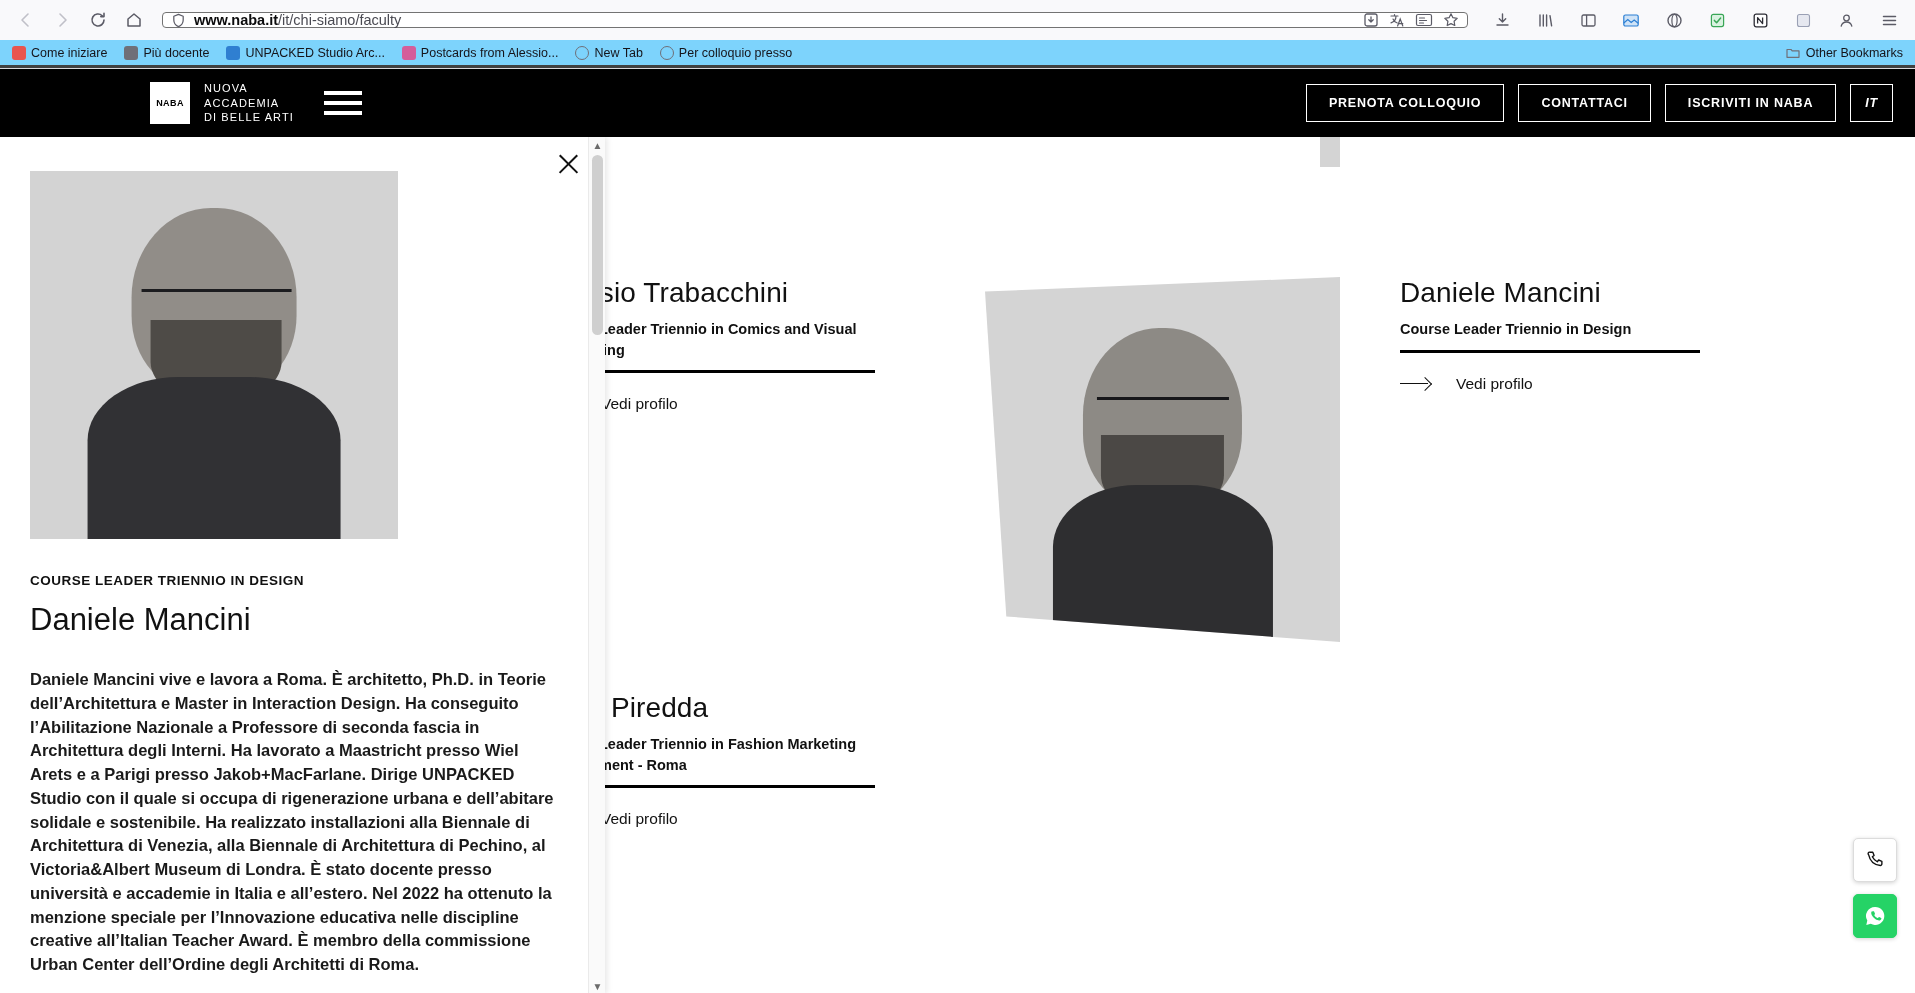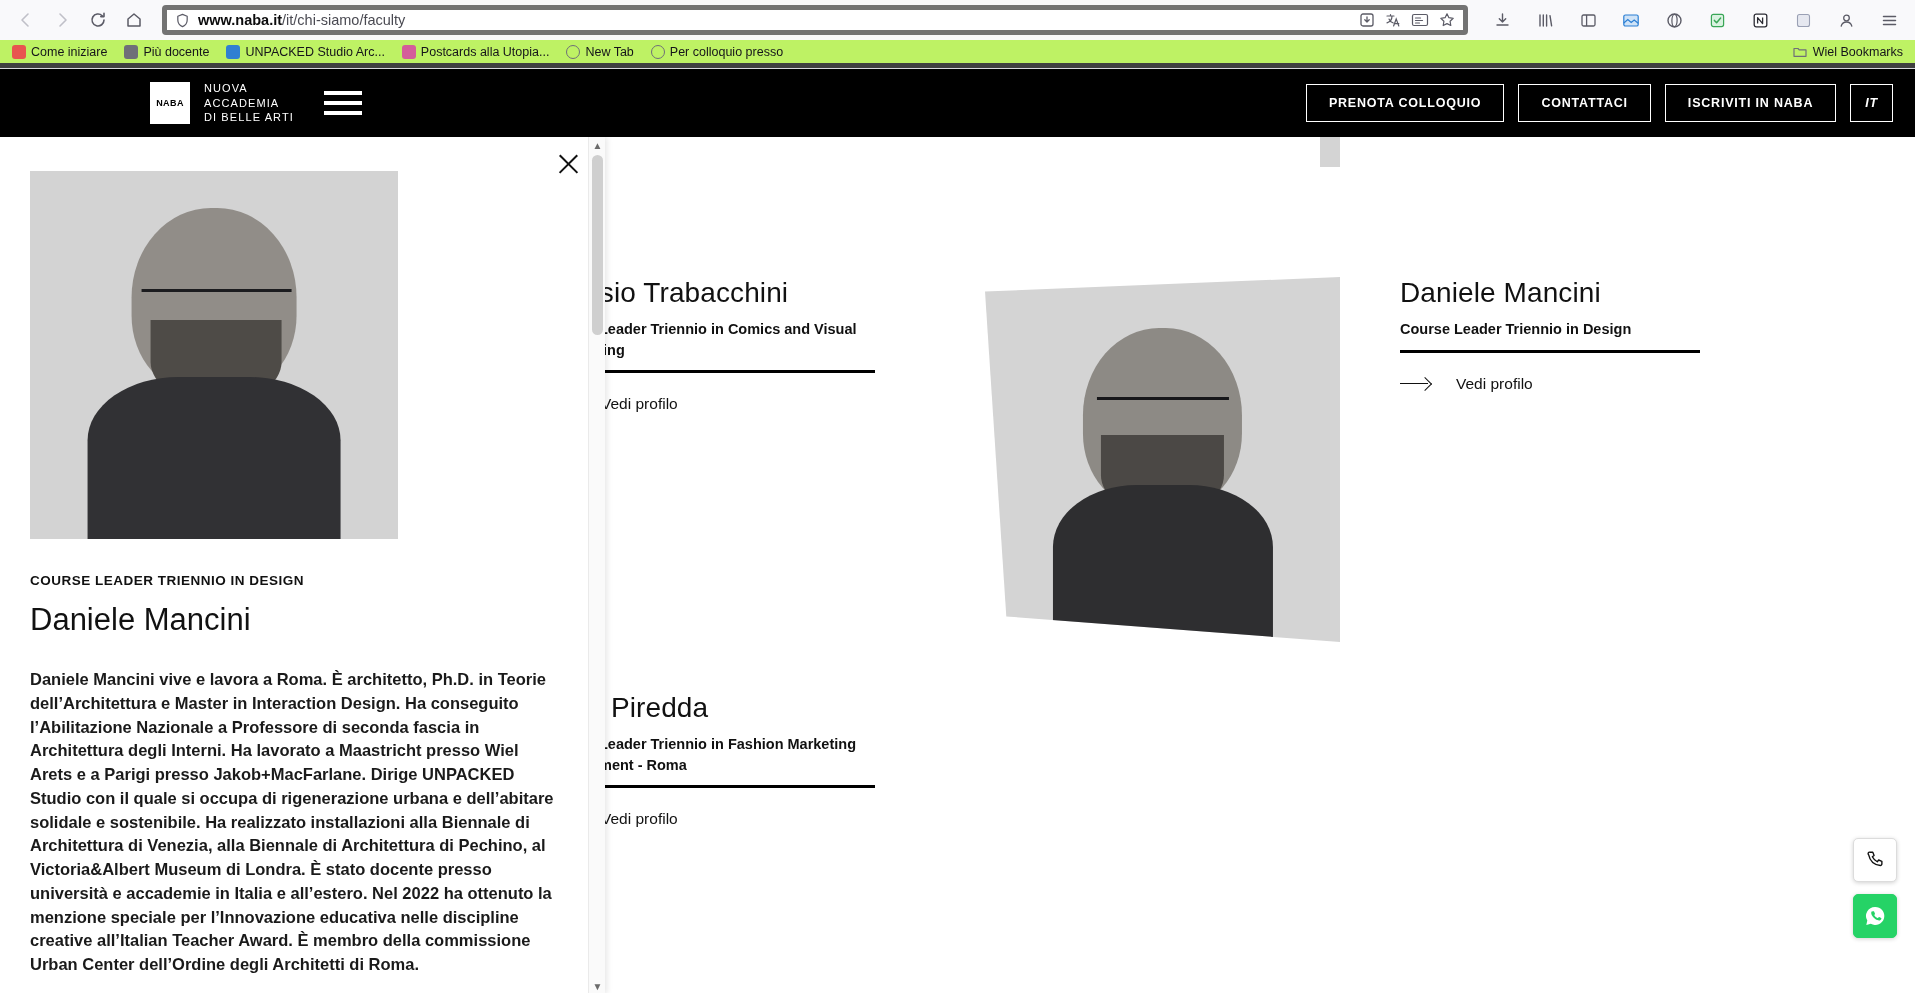--- a/index.html
+++ b/index.html
@@ -29,24 +29,24 @@
   .nav-btn {
     width: 32px; height: 32px;
     display: flex; align-items: center; justify-content: center;
     border-radius: 4px;
     color: #5b5b66;
     flex: none;
   }
   .nav-btn.disabled { color: #c0c0c8; }
   .urlbar {
     flex: 1;
-    height: 30px;
+    height: 16px;
     margin: 2px 8px;
     background: #ffffff;
-    border: 5px solid #737373;
+    border: 1px solid #737373;
     border-radius: 4px;
     display: flex;
     align-items: center;
     padding: 0 8px;
     gap: 8px;
     min-width: 0;
   }
   .urlbar .url-text {
     flex: 1;
     font-size: 14.5px;
@@ -59,22 +59,22 @@
   .toolbar-right { display: flex; align-items: center; gap: 11px; padding-left: 6px; color: #5b5b66; }
 
   .bookmarks {
     height: 28px;
     display: flex;
     align-items: center;
     padding: 0 12px;
     gap: 17px;
     font-size: 12.5px;
     color: #15141a;
-    background: #bef264;
-    border-bottom: 5px solid #404040;
+    background: #7dd3fc;
+    border-bottom: 3px solid #404040;
   }
   .bm { display: flex; align-items: center; gap: 5px; white-space: nowrap; }
   .bm-ico {
     width: 14px; height: 14px; border-radius: 3px;
     display: inline-block; flex: none;
   }
   .bm-spacer { flex: 1; }
   .bm-folder { display: flex; align-items: center; gap: 6px; color: #15141a; }
 
   
@@ -507,38 +507,38 @@
     <div class="bm">
       <span class="bm-ico" style="background:#6f6f78"></span>
       <span>Più docente</span>
     </div>
     <div class="bm">
       <span class="bm-ico" style="background:#2f7fd1"></span>
       <span>UNPACKED Studio Arc...</span>
     </div>
     <div class="bm">
       <span class="bm-ico" style="background:#d45d9a"></span>
-      <span>Postcards alla Utopia...</span>
+      <span>Postcards from Alessio...</span>
     </div>
     <div class="bm">
       <span class="bm-ico" style="background:transparent;border:1.3px solid #6f6f78;border-radius:50%"></span>
       <span>New Tab</span>
     </div>
     <div class="bm">
       <span class="bm-ico" style="background:transparent;border:1.3px solid #6f6f78;border-radius:50%"></span>
       <span>Per colloquio presso</span>
     </div>
     <div class="bm-spacer"></div>
     <div class="bm-folder">
       <span>
         <svg width="14" height="12" viewBox="0 0 14 12">
             <path d="M1 2.5h4l1.2 1.4H13v6.4H1z" fill="none" stroke="#6f6f78" stroke-width="1.2" stroke-linejoin="round"></path>
           </svg>
       </span>
-      <span>Wiel Bookmarks</span>
+      <span>Other Bookmarks</span>
     </div>
   </div>
 </div>
 
 <div class="page">
 
   <div class="site-header">
     <div class="logo-wrap">
       <div class="logo-mark">NABA</div>
       <div class="logo-text">

